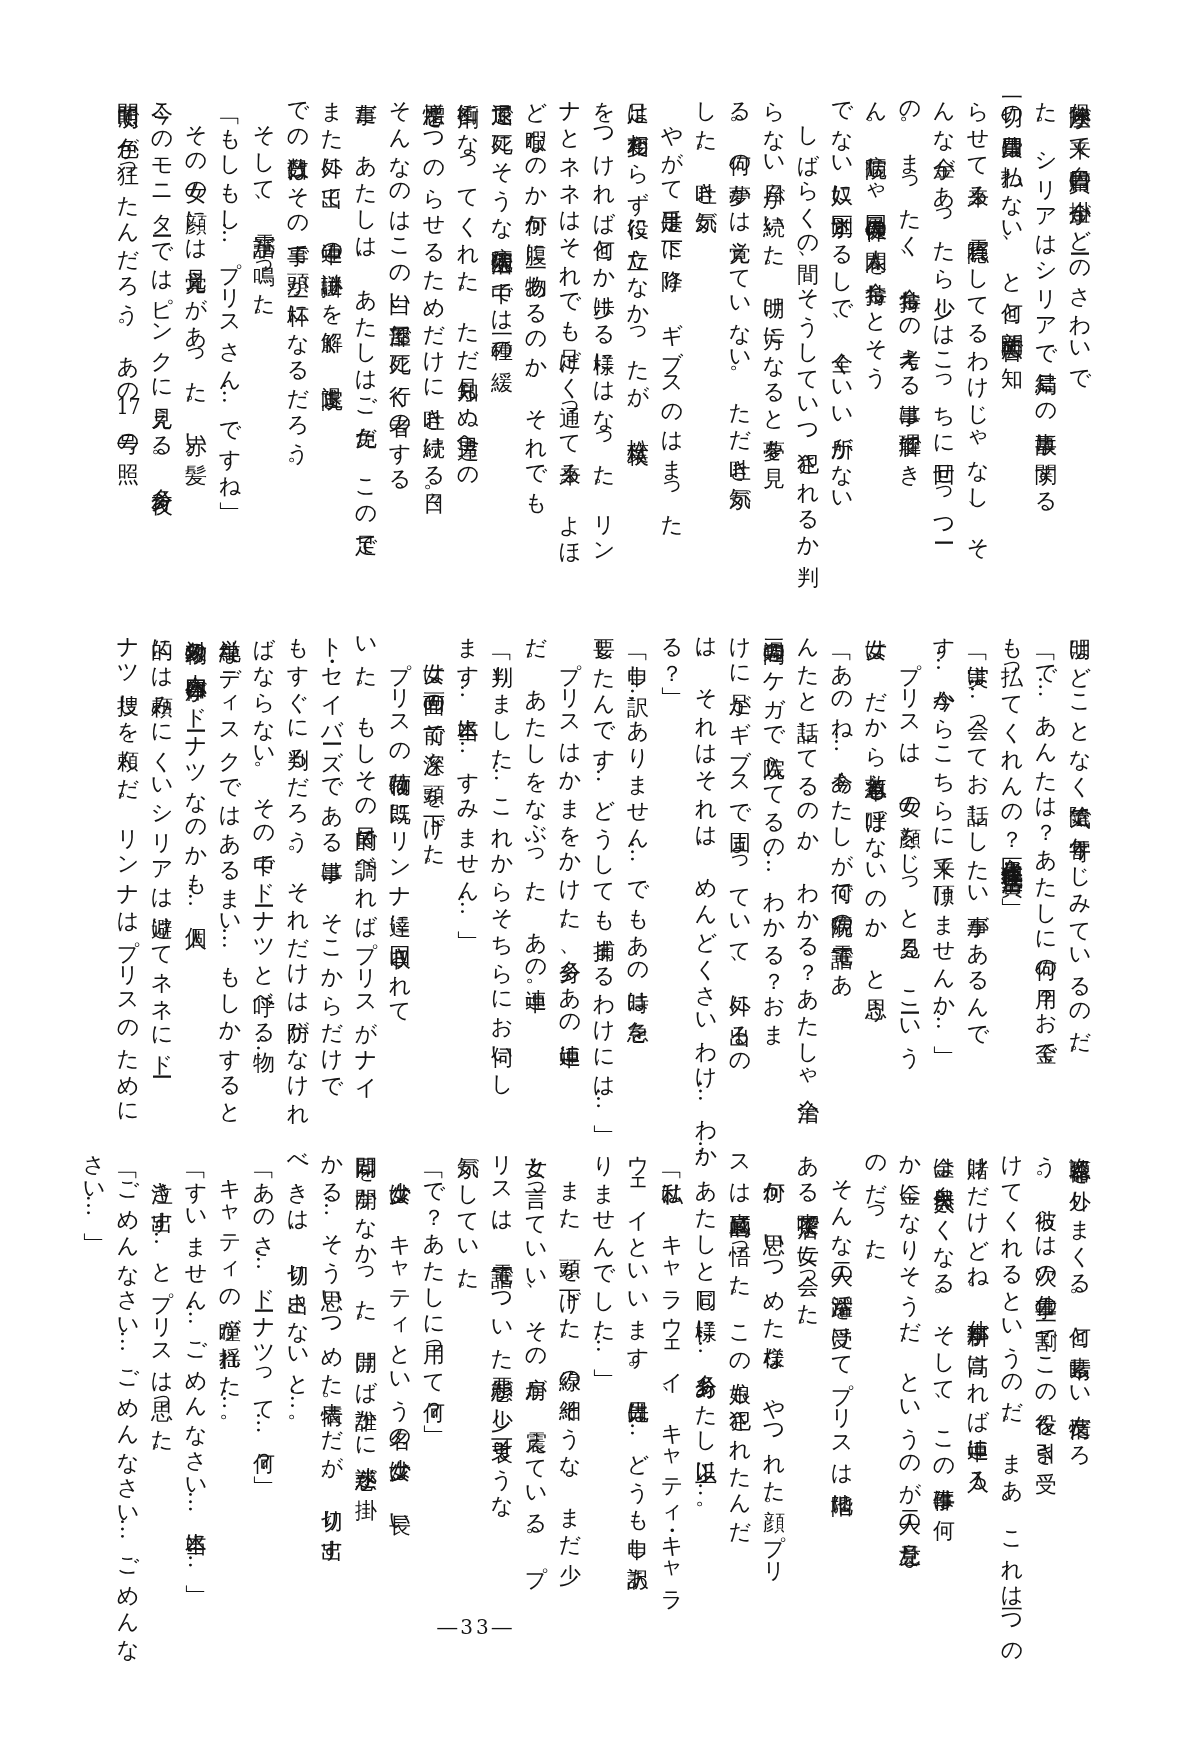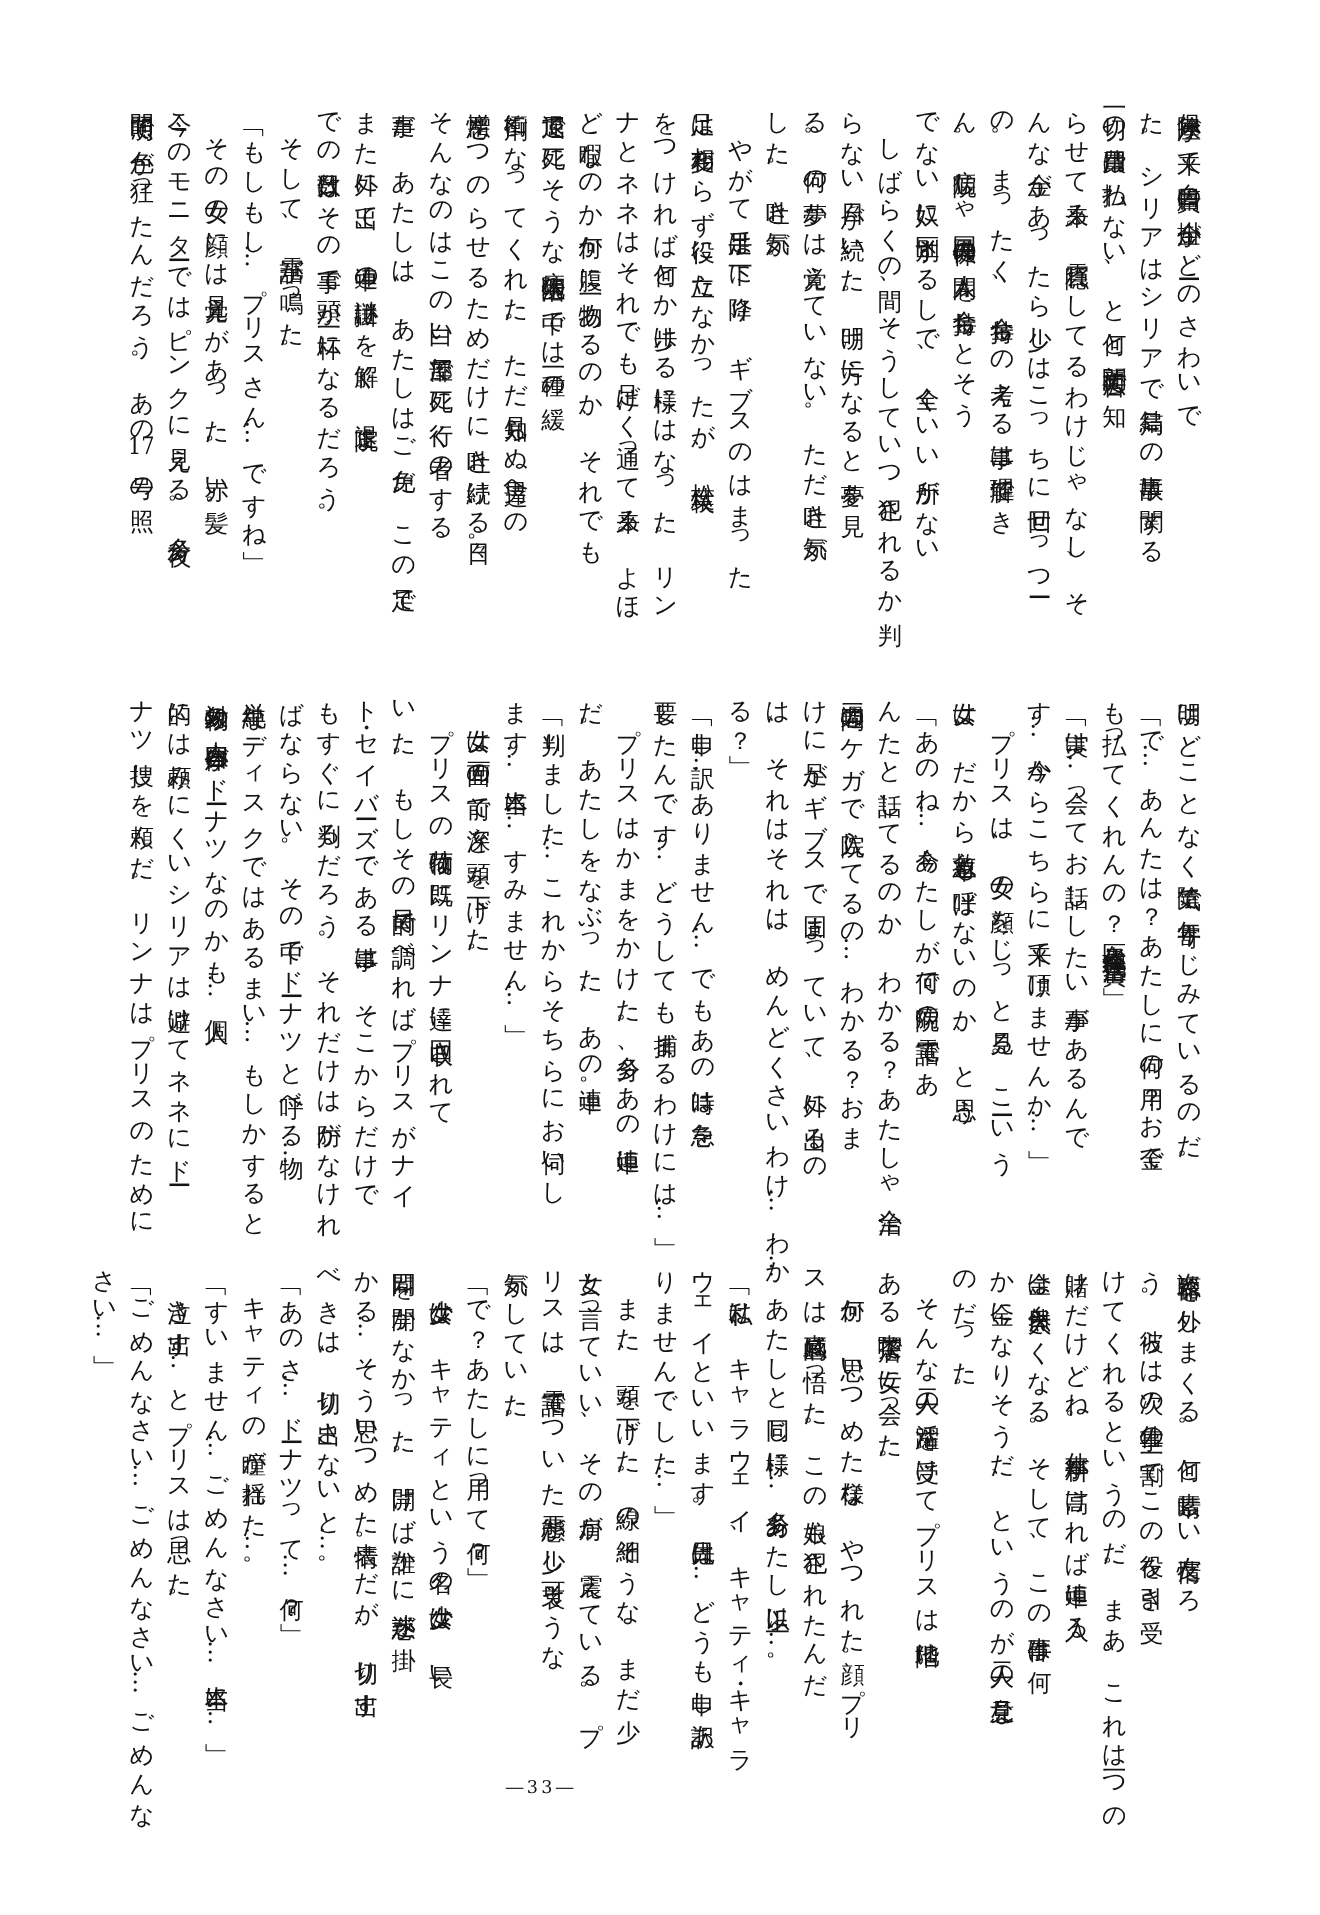--- a/index.html
+++ b/index.html
@@ -40,24 +40,23 @@
   .tcy {
     text-combine-upright: all;
     letter-spacing: 0;
   }
   .page-number {
     position: absolute;
     top: 1615px;
     left: 0;
     width: 952px;
     text-align: center;
-    font-size: 16px;
+    font-size: 20px;
     letter-spacing: 3px;
     color: #141414;
-    padding-left: 16px;
   }
 </style>
 </head>
 <body>
 
 <div class="page">
   <div class="band band-top"><p class="vcol">保険屋が来て自賠責の掛金がどーのさわいで</p><p class="vcol">た。シリアはシリアで結局この事故に関する</p><p class="vcol">一切の費用は払わない、と何と新聞広告で知</p><p class="vcol">らせて来る。雲隠れしてるわけじゃなし、そ</p><p class="vcol">んな金があったら少しはこっちに回せっつー</p><p class="vcol">の。まったく、金持ちの考える事は理解でき</p><p class="vcol">ん。病院じゃ国民健保の人間を金持ちとそう</p><p class="vcol">でない奴に区別するしで、全くいい所がない</p><p class="vcol">　しばらくの間、そうしていつ犯されるか判</p><p class="vcol">らない日々が続いた。明け方になると夢を見</p><p class="vcol">る。何の夢かは覚えていない。ただ吐き気が</p><p class="vcol">した。吐き気が。</p><p class="vcol">　やがて手足は下に降り、ギブスのはまった</p><p class="vcol">足は相変わらず役に立たなかったが、松葉杖</p><p class="vcol">をつければ何とか歩ける様にはなった。リン</p><p class="vcol">ナとネネはそれでも足げく通って来る。よほ</p><p class="vcol">ど暇なのか何か腹に一物あるのか、それでも</p><p class="vcol">退屈で死にそうな病院生活の中では一種の緩</p><p class="vcol">衝剤になってくれた。ただ見知らぬ男達への</p><p class="vcol">憎悪をつのらせるためだけに吐き続ける日々。</p><p class="vcol">そんなのはこの白い部屋で死に行く者のする</p><p class="vcol">事だ。あたしは、あたしはご免だ。この足で</p><p class="vcol">また外に出て、連中の謎掛けを解く。退院ま</p><p class="vcol">での数日はその事で頭が一杯になるだろう。</p><p class="vcol">　そして、電話が鳴った。</p><p class="vcol">　「もしもし…プリスさん…ですね」</p><p class="vcol">　その女の顔には見覚えがあった。赤い髪。</p><p class="vcol">今このモニターではピンクに見える。多分夜</p><p class="vcol">間照明で色が狂ったんだろう。あの<span class="tcy">17</span>号の照</p></div>
   <div class="band band-middle"><p class="vcol">明はどことなく陰気で年寄りじみているのだ。</p><p class="vcol">　「で…あんたは？あたしに何の用？お金で</p><p class="vcol">も払ってくれんの？医者代修理代生活費…」</p><p class="vcol">　「実は…会ってお話ししたい事があるんで</p><p class="vcol">す…今からこちらに来て頂けませんか…」</p><p class="vcol">　プリスは、女の顔をじっと見る。こーいう</p><p class="vcol">女は、だから救急車も呼ばないのか、と思う。</p><p class="vcol">　「あのね…今あたしが何で病院の電話であ</p><p class="vcol">んたと話してるのか、わかる？あたしゃ全治</p><p class="vcol">三週間のケガで入院してるの…わかる？おま</p><p class="vcol">けに足がギブスで固まっていて、外に出るの</p><p class="vcol">は、それはそれは、めんどくさいわけ…わか</p><p class="vcol">る？」</p><p class="vcol">　「申し訳…ありません…でもあの時は急を</p><p class="vcol">要したんです…どうしても捕まるわけには…」</p><p class="vcol">　プリスはかまをかけた。多分、あの連中に、</p><p class="vcol">だ。あたしをなぶった、あの連中。</p><p class="vcol">　「判りました…これからそちらにお伺いし</p><p class="vcol">ます…本当に…すみません…」</p><p class="vcol">　女は画面の前で深々と頭を下げた。</p><p class="vcol">　プリスの荷物は既にリンナ達に回収されて</p><p class="vcol">いた。もしその目的で調べればプリスがナイ</p><p class="vcol">ト・セイバーズである事は、そこからだけで</p><p class="vcol">もすぐに判るだろう。それだけは防がなけれ</p><p class="vcol">ばならない。その中でドーナツと呼べる物…</p><p class="vcol">単純なディスクではあるまい…もしかすると</p><p class="vcol">対象物の内容自体がドーナツなのかも…個人</p><p class="vcol">的には頼みにくいシリアは避けてネネにドー</p><p class="vcol">ナツ捜しを頼んだ。リンナはプリスのために</p></div>
   <div class="band band-bottom"><p class="vcol">盗聴器を外しまくる。何と素晴しい友情だろ</p><p class="vcol">う。彼らは次の仕事の一割でこの役を引き受</p><p class="vcol">けてくれるというのだ。まあ、これは一つの</p><p class="vcol">賭けだけどね。仕事料が高ければ連中に入る</p><p class="vcol">金は自然大きくなる。そして、この事件は何</p><p class="vcol">か金になりそうだ、というのが二人の意見な</p><p class="vcol">のだった。</p><p class="vcol">　そんな二人の活躍を受けてプリスは地階に</p><p class="vcol">ある喫茶店で女に会った。</p><p class="vcol">　何か、思いつめた様な、やつれた顔。プリ</p><p class="vcol">スは直感的に悟った。この娘も犯されたんだ</p><p class="vcol">…あたしと同じ様に…多分あたし以上に…。</p><p class="vcol">　「私は、キャラウェイ、キャティ・キャラ</p><p class="vcol">ウェイといいます。先日は…どうも申し訳あ</p><p class="vcol">りませんでした…」</p><p class="vcol">　また、頭を下げた。線の細そうな、まだ少</p><p class="vcol">女と言っていい、その肩が、震えている。プ</p><p class="vcol">リスは、電話でついた悪態が少し可哀そうな</p><p class="vcol">気がしていた。</p><p class="vcol">　「で？あたしに用って何？」</p><p class="vcol">　少女は、キャティという名の少女は、長い</p><p class="vcol">間口を開かなかった。開けば誰かに迷惑が掛</p><p class="vcol">かる…そう思いつめた表情。だが、切り出す</p><p class="vcol">べきは、切り出さないと…。</p><p class="vcol">　「あのさ…ドーナツって…何？」</p><p class="vcol">　キャティの瞳が揺れた…。</p><p class="vcol">　「すいません…ごめんなさい…本当に…」</p><p class="vcol">　泣き出す…とプリスは思った。</p><p class="vcol">　「ごめんなさい…ごめんなさい…ごめんな</p><p class="vcol">さい…」</p></div>
   <div class="page-number">―33―</div>

